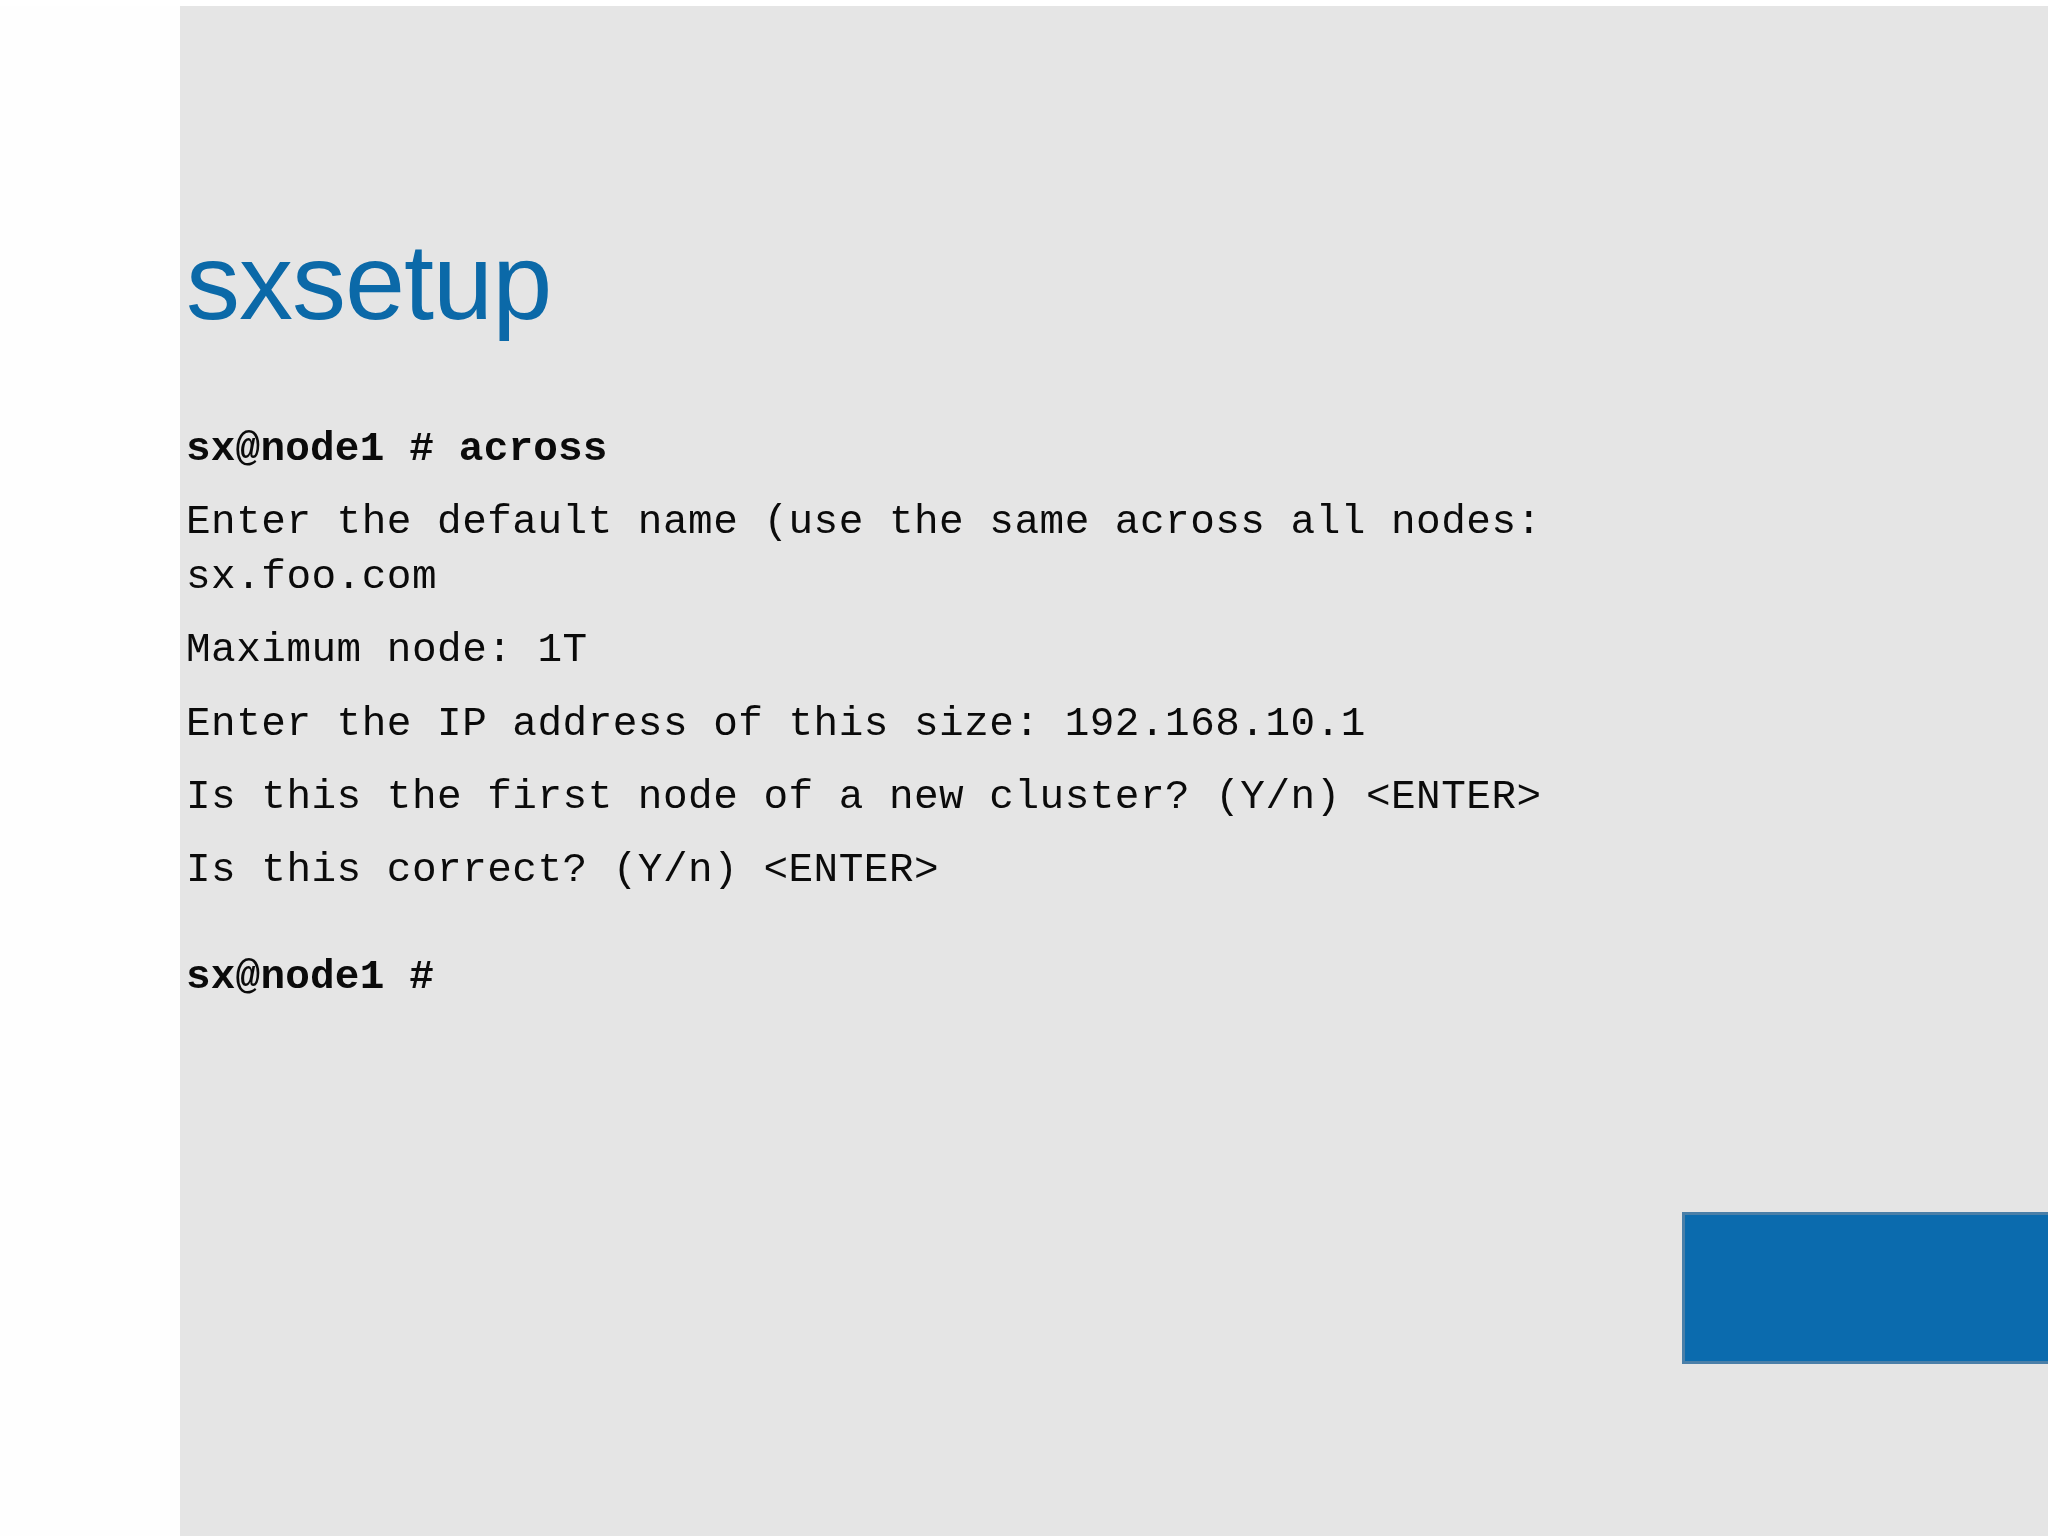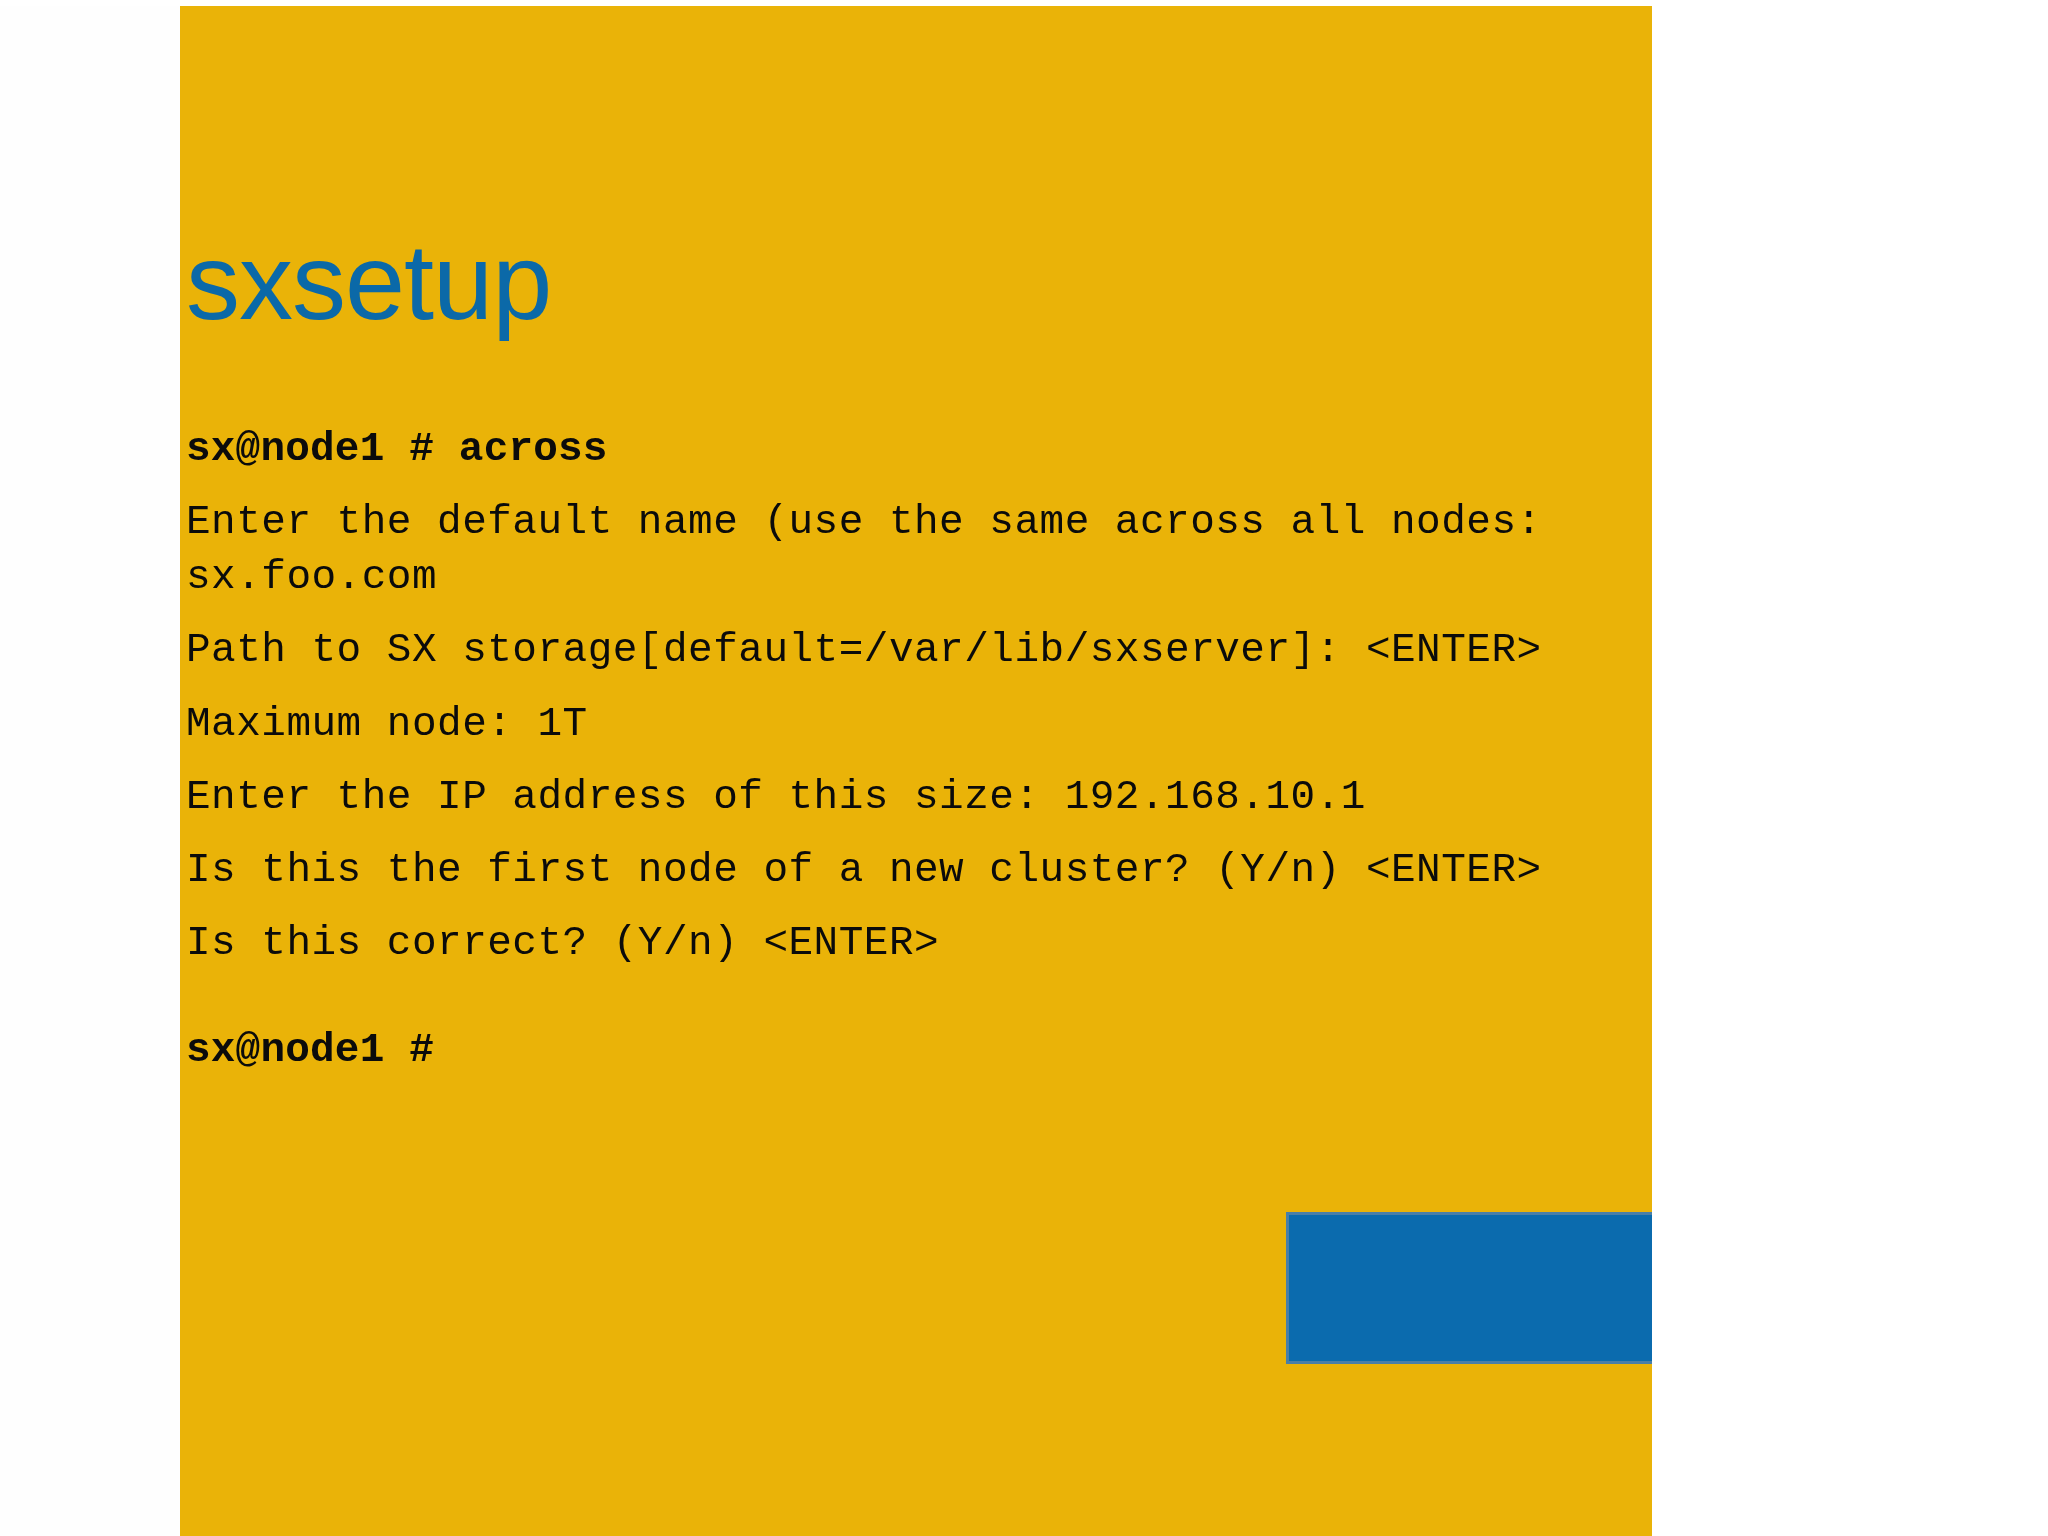--- a/index.html
+++ b/index.html
@@ -3,23 +3,23 @@
 <meta charset="utf-8">
 <title>sxsetup slide</title>
 <style>
   html, body {
     margin: 0;
     padding: 0;
     background: #ffffff;
   }
   #slide {
     position: relative;
-    width: 1652px;
+    width: 2048px;
     height: 1536px;
-    background: #eab308;
+    background: #e5e5e5;
     overflow: hidden;
     font-family: "Liberation Sans", sans-serif;
   }
   
   .edge-strip-left {
     position: absolute;
     left: 0; top: 0;
     width: 180px; height: 1536px;
     background: #fefefe;
   }
@@ -90,21 +90,20 @@
 <div id="slide">
 
   <div class="edge-strip-left"></div>
   <div class="edge-strip-top"></div>
 
   <h1 class="title">sxsetup</h1>
 
   <div class="body-block">
     <p class="term-line bold">sx@node1 # across</p>
     <p class="term-line">Enter the default name (use the same across all nodes: sx.foo.com</p>
-    <p class="term-line">Path to SX storage[default=/var/lib/sxserver]: &lt;ENTER&gt;</p>
     <p class="term-line">Maximum node: 1T</p>
     <p class="term-line">Enter the IP address of this size: 192.168.10.1</p>
     <p class="term-line">Is this the first node of a new cluster? (Y/n) &lt;ENTER&gt;</p>
     <p class="term-line">Is this correct? (Y/n) &lt;ENTER&gt;</p>
     <p class="term-line bold spacer-before last">sx@node1 #</p>
   </div>
 
   <div class="accent-rect"></div>
 
 </div>

